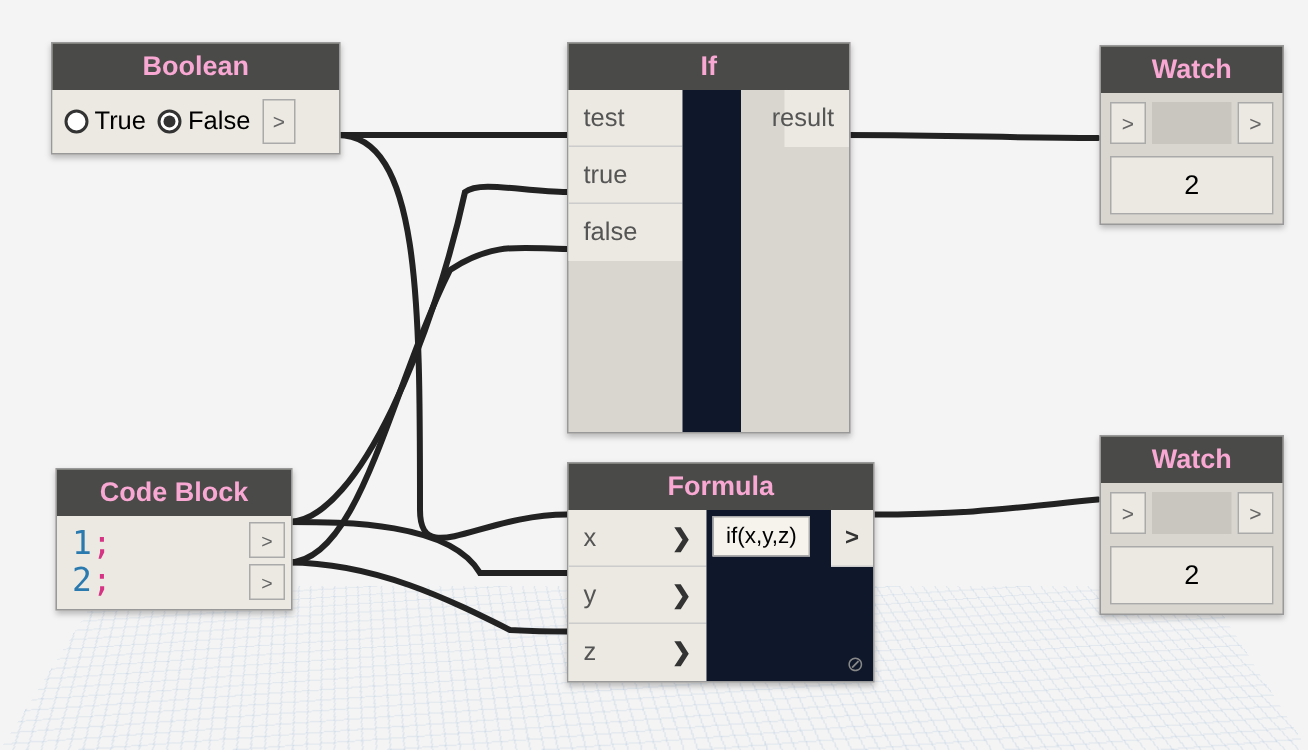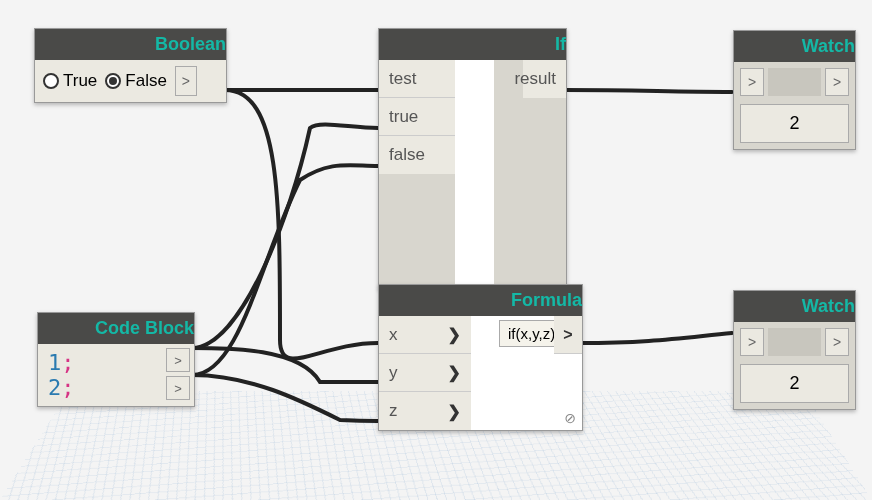--- a/index.html
+++ b/index.html
@@ -21,22 +21,22 @@
   svg.wires { position: absolute; top: 0; left: 0; width: 872px; height: 500px; pointer-events: none; }
   
   .node {
     position: absolute;
     background: #d8d6ce;
     border: 1px solid #999;
     box-shadow: 0 2px 4px rgba(0,0,0,0.25);
   }
   .node-header {
     background: #4a4a48;
-    color: #14b8a6;
-    text-align: right;
+    color: #f9a8d4;
+    text-align: center;
     padding: 5px 0;
     font-size: 18px;
     font-weight: 600;
   }
   
   
   .bool-body { display: flex; align-items: center; background: #ebe9e1; padding: 6px 4px; }
   .radio { display: inline-flex; align-items: center; margin: 0 4px; font-size: 17px; }
   .radio-circle {
     width: 16px; height: 16px; border: 2px solid #333; border-radius: 50%;
@@ -65,21 +65,21 @@
   
   
   .port-row {
     display: flex; align-items: center; justify-content: space-between;
     background: #ebe9e1; border-bottom: 1px solid #ccc; height: 38px;
     font-size: 17px; padding: 0 10px; color: #555;
   }
   .port-row:last-child { border-bottom: none; }
   .big-body { display: flex; }
   .in-col { flex: 0 0 auto; }
-  .mid-col { flex: 1; background: #ffffff; position: relative; padding-left: 24px; }
+  .mid-col { flex: 1; background: #0f172a; position: relative; }
   .out-col { flex: 0 0 auto; }
   .chev { font-size: 16px; font-weight: bold; color: #333; }
   .formula-cell {
     background: #f5f3eb; border: 1px solid #aaa; padding: 4px 8px; font-size: 15px;
     display: inline-block; margin: 4px;
   }
   .status-icon {
     position: absolute; bottom: 4px; right: 6px; font-size: 14px; color: #888;
   }
   
@@ -160,21 +160,21 @@
     </div>
     <div class="mid-col"></div>
     <div class="out-col" style="width:72px;">
       <div class="port-row" style="justify-content:flex-end;margin-left:29px;">
           <span>result</span>
         </div>
     </div>
   </div>
 </div>
 
-<div class="node" style="left:378px; top:284px; width:205px;">
+<div class="node" style="left:378px; top:308px; width:205px;">
   <div class="node-header">Formula</div>
   <div class="big-body">
     <div class="in-col" style="width:92px;">
       <div class="port-row">
           <span>x</span>
           <span class="chev">❯</span>
         </div>
       <div class="port-row">
           <span>y</span>
           <span class="chev">❯</span>

